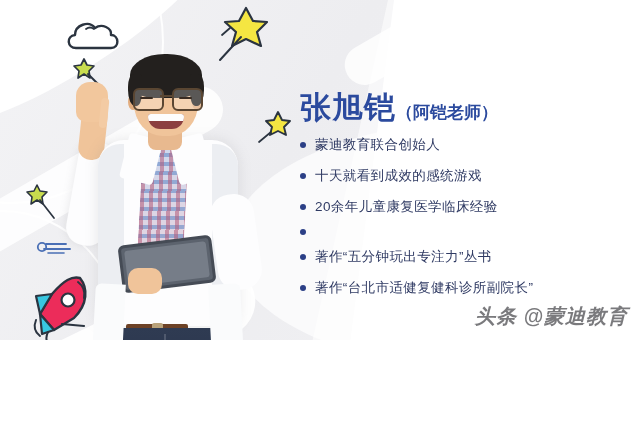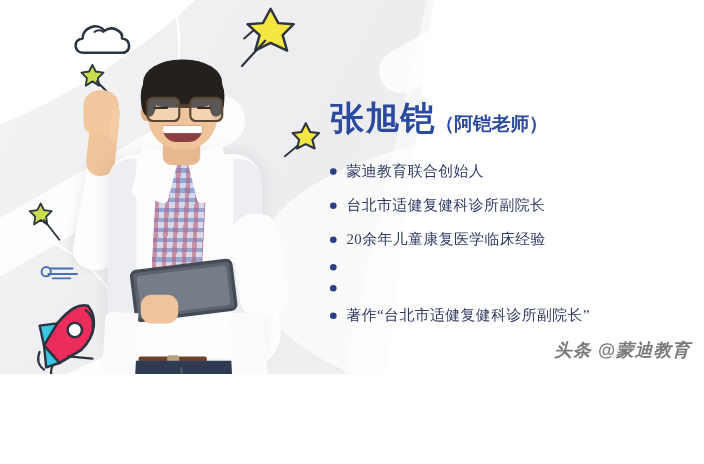--- a/index.html
+++ b/index.html
@@ -82,27 +82,27 @@
          background:linear-gradient(180deg,#2f3b52,#26314a);border-radius:8px 8px 0 0;}
   .jeans-seam{position:absolute;left:100px;top:290px;width:2px;height:88px;background:rgba(255,255,255,.16);}
   .jeans-hl{position:absolute;left:58px;top:300px;width:30px;height:78px;background:rgba(255,255,255,.07);border-radius:10px;}
   .coat-tailL{position:absolute;left:30px;top:240px;width:30px;height:72px;background:#fafbfc;border-radius:6px 0 14px 6px;transform:rotate(3deg);}
   .coat-tailR{position:absolute;left:146px;top:240px;width:32px;height:76px;background:#fafbfc;border-radius:0 6px 6px 14px;transform:rotate(-3deg);}
 
   
   .content{position:absolute;left:300px;top:92px;width:330px;}
   .title{font-size:31px;font-weight:bold;color:#2b4a9e;letter-spacing:1px;line-height:1;white-space:nowrap;}
   .title .paren{font-size:17px;font-weight:bold;letter-spacing:0;}
-  .bullets{margin-top:24px;font-family:Liberation Serif, serif;}
+  .bullets{margin-top:13px;}
   .bullet{display:flex;align-items:center;margin-bottom:13px;}
   .dot{width:6px;height:6px;border-radius:50%;background:#2b3f86;flex:0 0 6px;margin-right:9px;}
   .btext{font-size:13.5px;color:#2f3a63;letter-spacing:.4px;white-space:nowrap;}
 
   
-  .watermark{position:absolute;right:12px;bottom:10px;font-size:16px;font-weight:bold;
+  .watermark{position:absolute;right:12px;bottom:10px;font-size:20px;font-weight:bold;
     color:rgba(40,40,45,.62);letter-spacing:1px;font-style:italic;}
 </style>
 </head>
 <body>
 
 <div id="poster">
 
   <div class="bg-base"></div>
   <div class="swoosh sw6"></div>
   <div class="rightwhite2"></div>
@@ -222,31 +222,32 @@
     <div class="title">
       <span>张旭铠</span><span class="paren">（阿铠老师）</span>
     </div>
     <div class="bullets">
       <div class="bullet">
         <span class="dot"></span>
         <span class="btext">蒙迪教育联合创始人</span>
       </div>
       <div class="bullet">
         <span class="dot"></span>
-        <span class="btext">台北市适健复健科诊所副院长</span>
+        <span class="btext">十天就看到成效的感统游戏</span>
       </div>
       <div class="bullet">
         <span class="dot"></span>
         <span class="btext">20余年儿童康复医学临床经验</span>
       </div>
       <div class="bullet">
         <span class="dot"></span>
       </div>
       <div class="bullet">
         <span class="dot"></span>
+        <span class="btext">著作“五分钟玩出专注力”丛书</span>
       </div>
       <div class="bullet">
         <span class="dot"></span>
         <span class="btext">著作“台北市适健复健科诊所副院长”</span>
       </div>
     </div>
   </div>
 
   <div class="watermark">头条 @蒙迪教育</div>
 </div>

